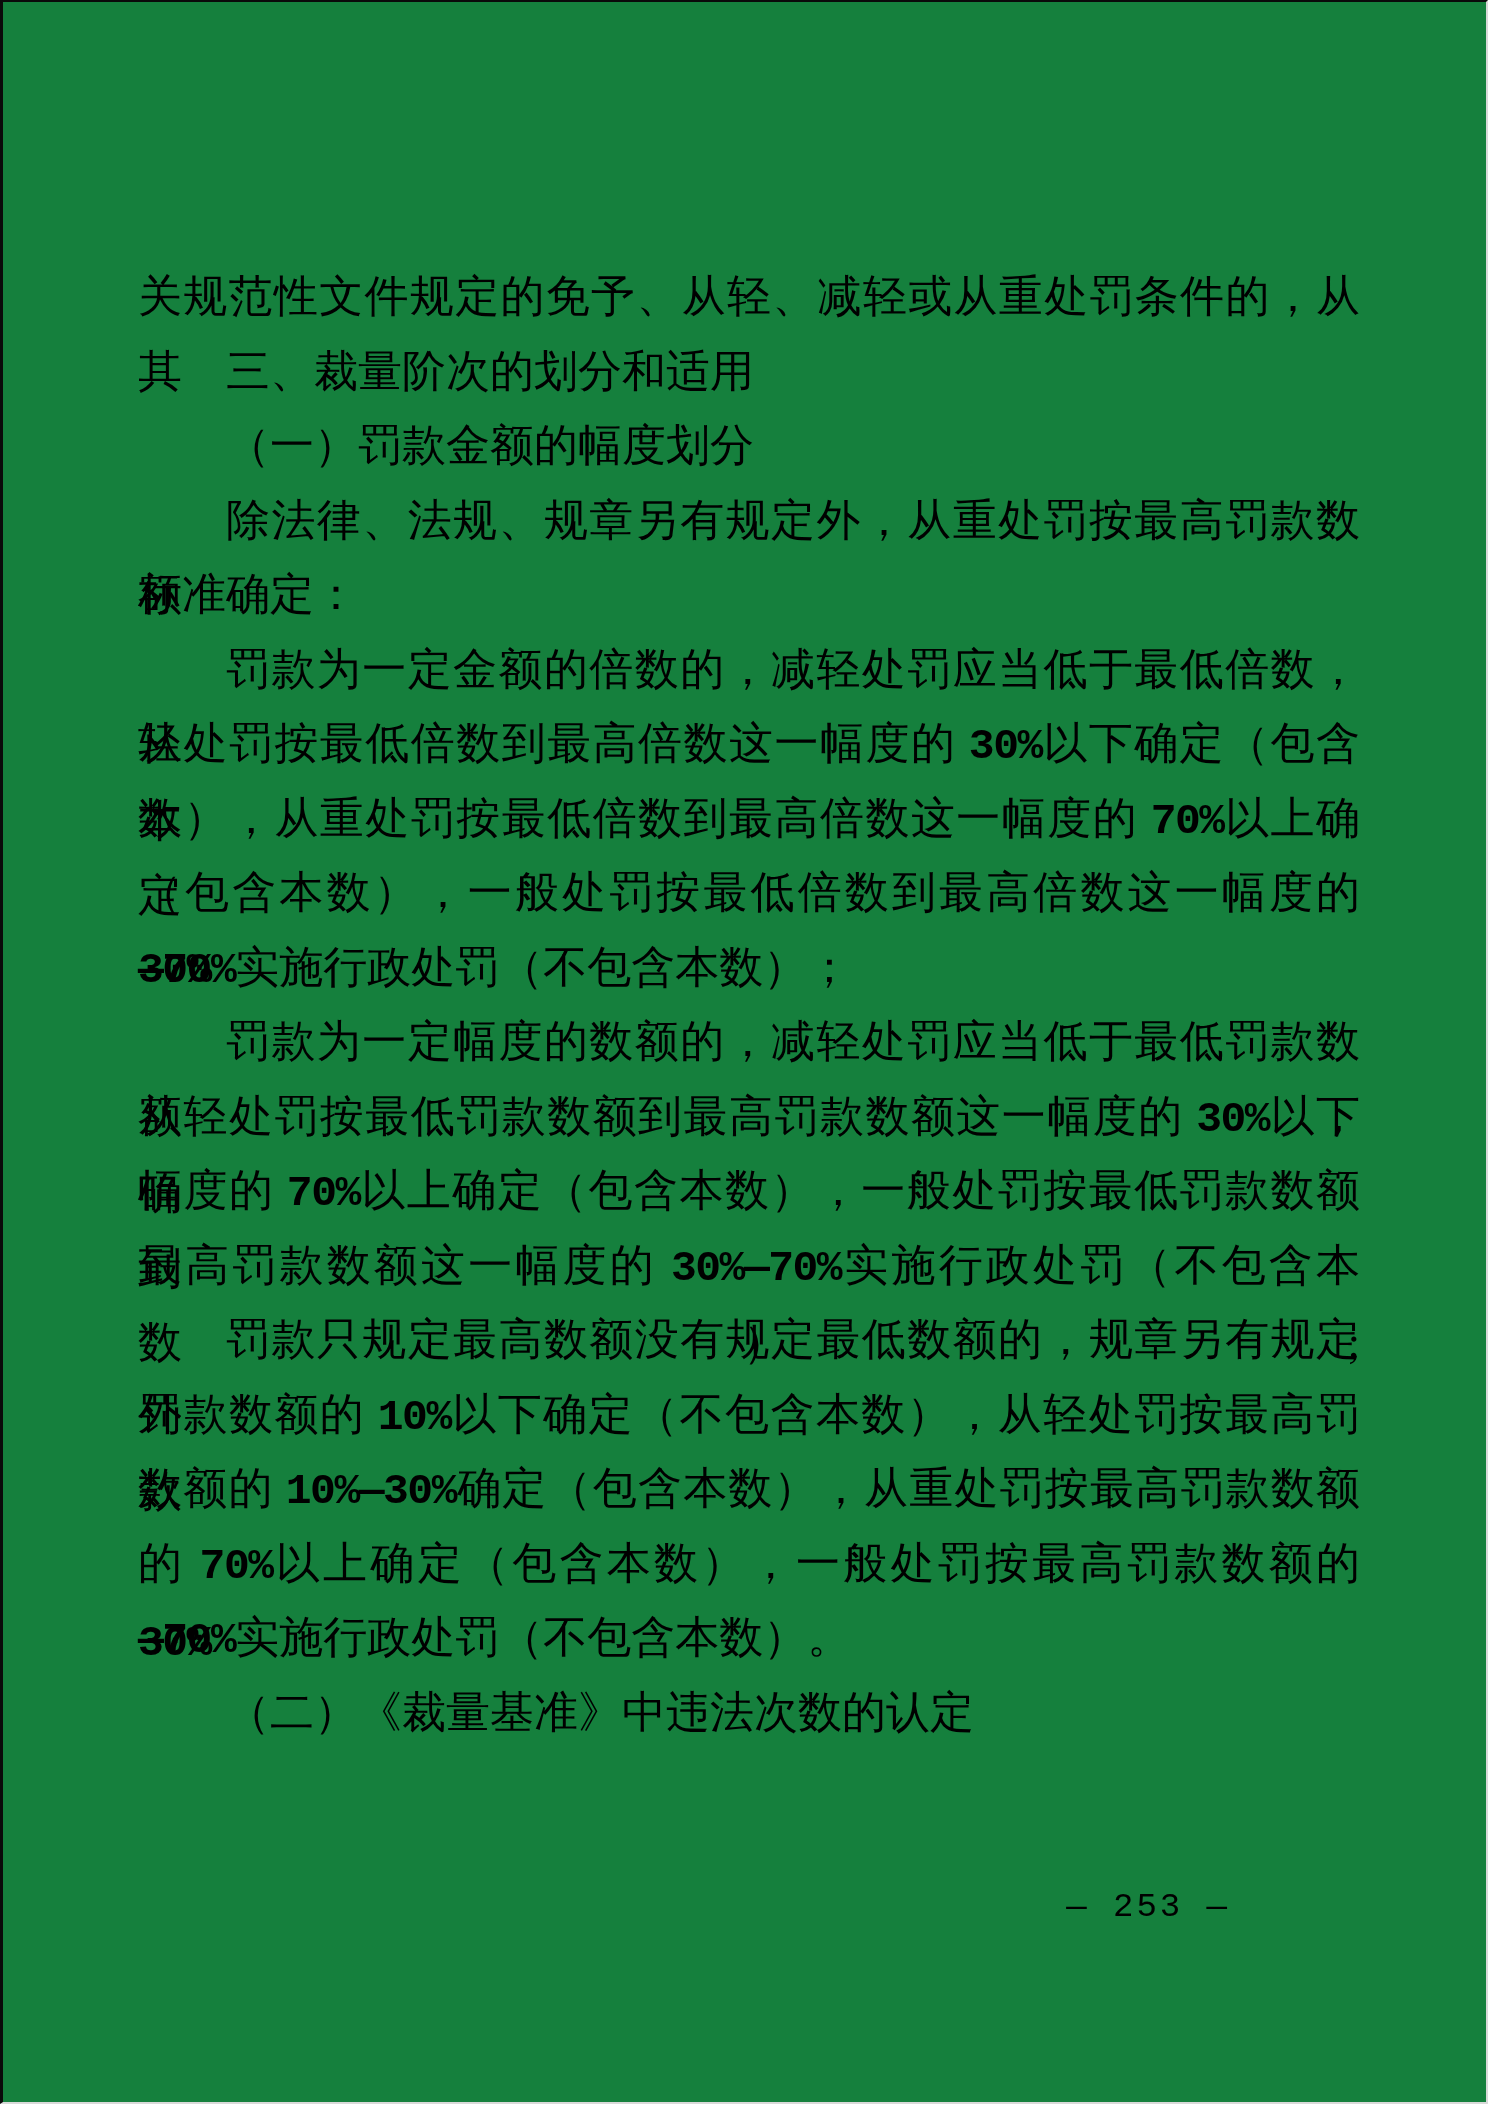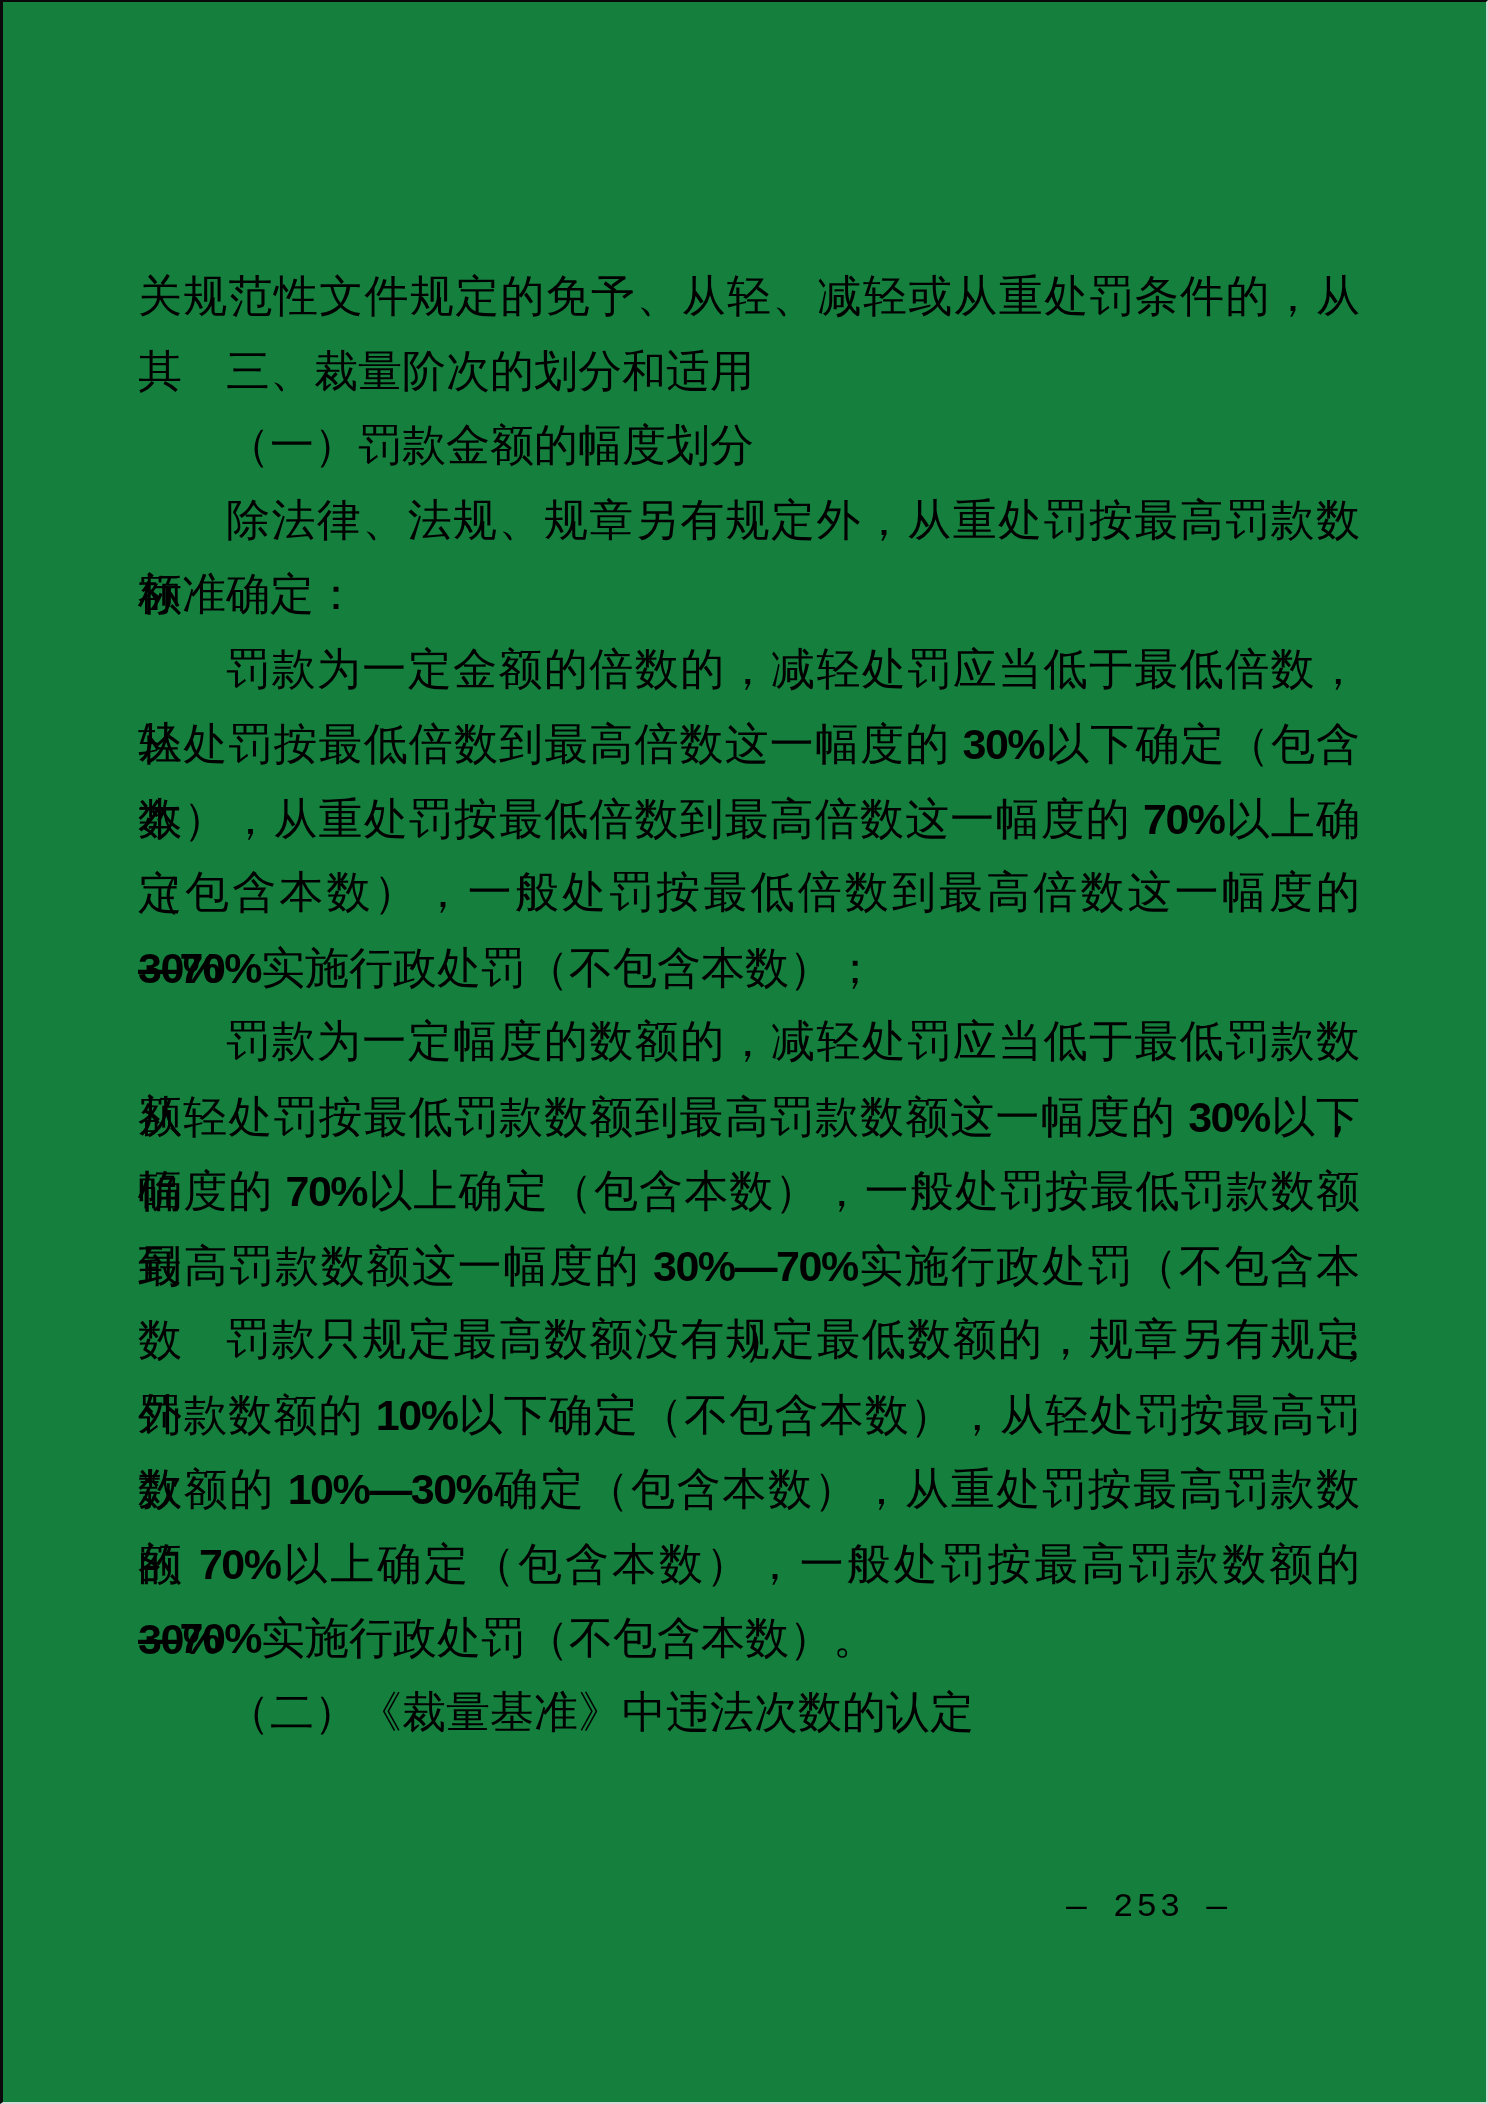--- a/index.html
+++ b/index.html
@@ -36,21 +36,21 @@
     white-space: normal;
     overflow: visible;
   }
   .line.fill {
     text-align-last: justify;
   }
   .line.indent {
     text-indent: 2em;
   }
   .fig {
-    font-family: Liberation Sans, sans-serif;
+    font-family: Liberation Mono, monospace;
     font-weight: 700;
     font-size: 43px;
     letter-spacing: -1.5px;
   }
   .pageno {
     position: absolute;
     top: 1886px;
     right: 256px;
     font-size: 34px;
     letter-spacing: 3px;

